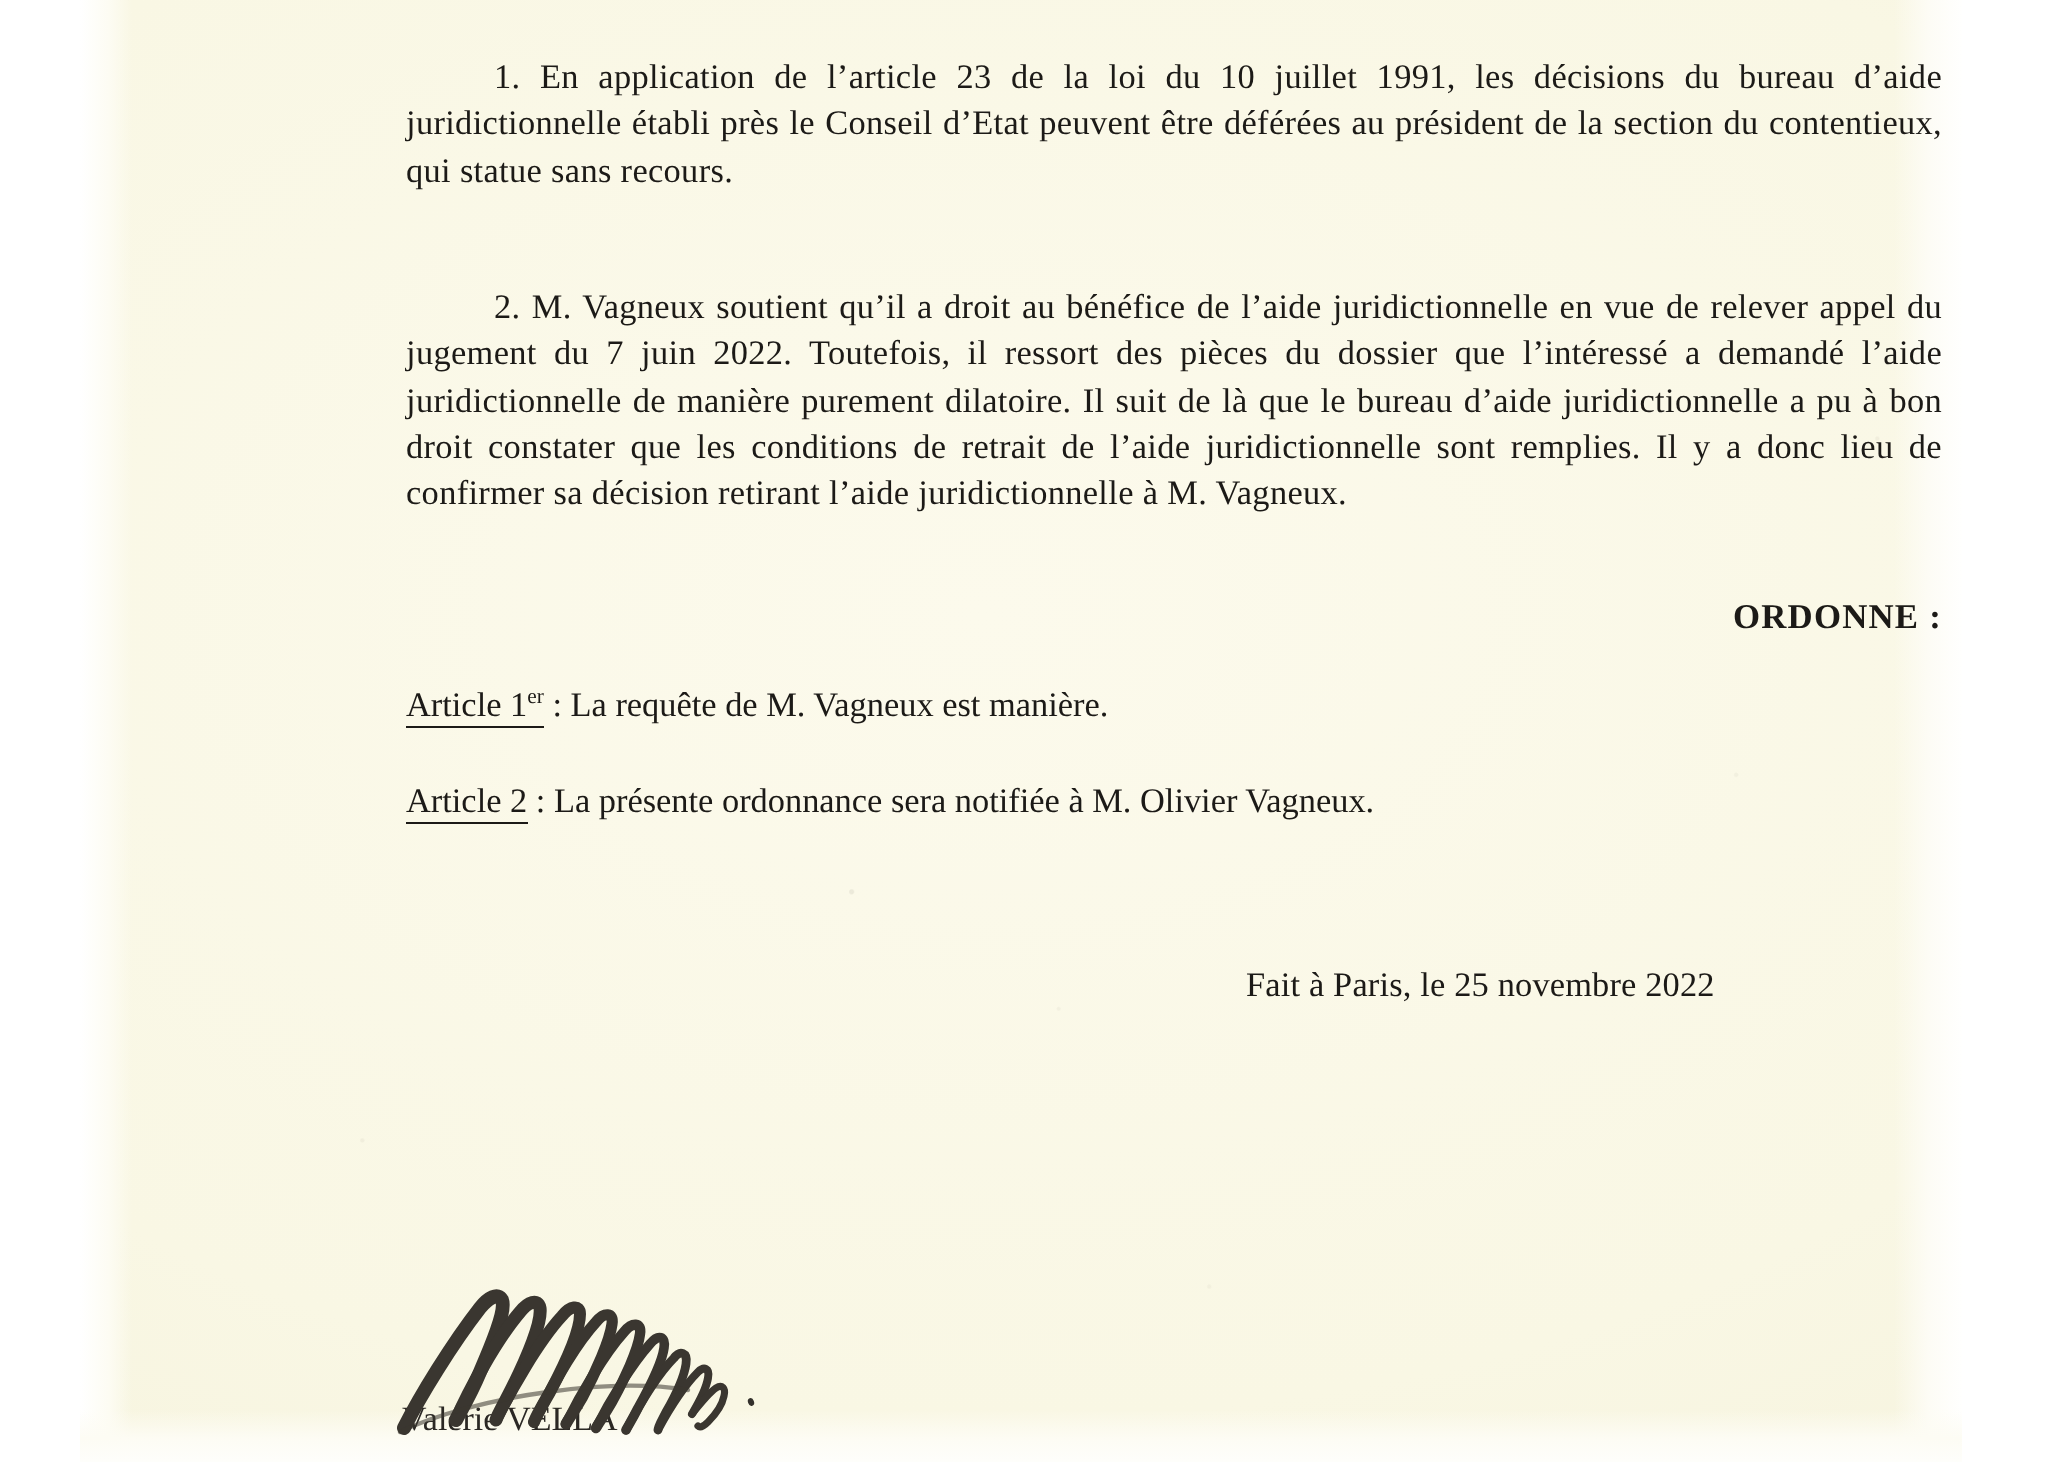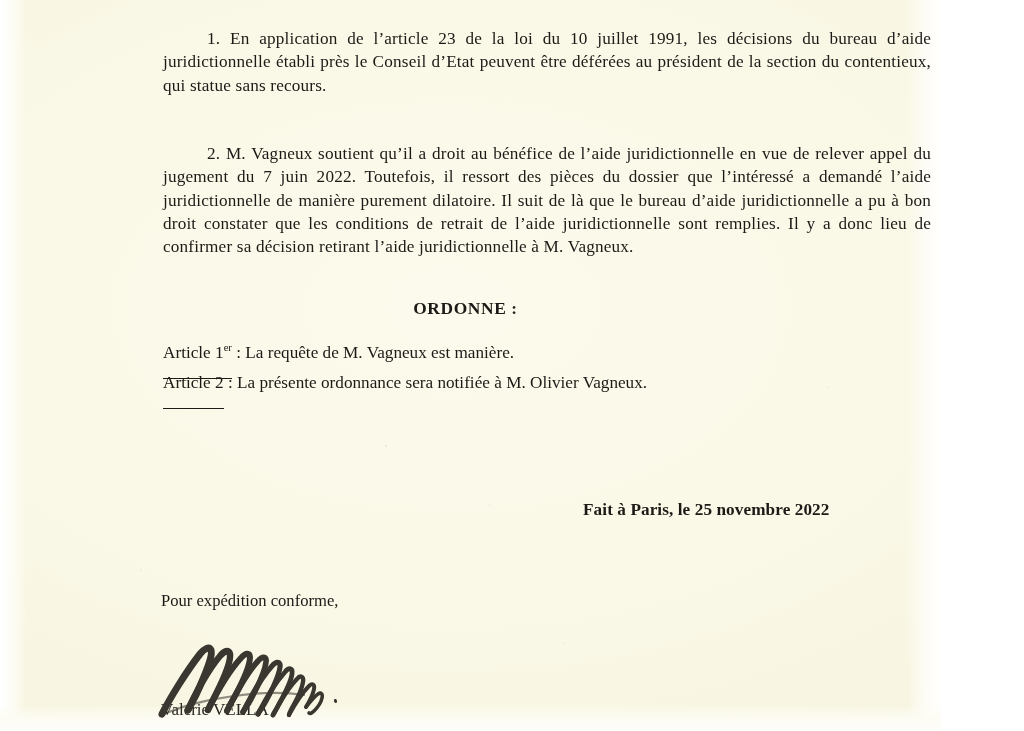--- a/index.html
+++ b/index.html
@@ -8,20 +8,21 @@
     background: #ffffff;
   }
   #page {
     position: relative;
     width: 941px;
     height: 731px;
     overflow: hidden;
     background: #fbf9e9;
     font-family: "Liberation Serif", "DejaVu Serif", serif;
     color: #1c1a17;
+    margin-left: 40px;
     -webkit-font-smoothing: antialiased;
   }
   
   .paper-base {
     position: absolute;
     inset: 0;
     background:
       radial-gradient(ellipse 120% 95% at 48% 42%, #fcfaec 0%, #f9f7e4 58%, #f5f2dc 88%, #f2efd6 100%);
   }
   .paper-edge-left {
@@ -76,51 +77,51 @@
   .para .indent { display: inline-block; width: 44px; }
 
   #para-1 { top: 10px; }
   #para-2 { top: 125px; }
 
   #ordonne {
     position: absolute;
     left: 0;
     right: 0;
     top: 298px;
-    text-align: center;
+    text-align: right;
     font-weight: bold;
     font-size: 17.4px;
     letter-spacing: .035em;
     padding-right: 10px;
   }
 
   .article {
     position: absolute;
     left: 163px;
     font-size: 17.2px;
     line-height: 22px;
     white-space: nowrap;
   }
   #article-1 { top: 342px; }
-  #article-2 { top: 372px; }
+  #article-2 { top: 390px; }
   .art-label {
     border-bottom: 1.2px solid #1c1a17;
-    padding-bottom: 16px;
+    padding-bottom: 1px;
   }
   .art-label sup {
     font-size: .62em;
     vertical-align: super;
     line-height: 0;
   }
 
   #signature-block {
     position: absolute;
     left: 583px;
-    top: 499px;
-    font-weight: bold;
+    top: 482px;
+    font-weight: normal;
     font-size: 17.2px;
     line-height: 21.5px;
     letter-spacing: .005em;
   }
 
   #certification-block {
     position: absolute;
     left: 161px;
     top: 590px;
     font-size: 16.6px;
@@ -179,21 +180,20 @@
 
     <div class="article" id="article-2">
       <span class="art-label"><span>Article 2</span></span><span> : La présente ordonnance sera notifiée à M. Olivier Vagneux.</span>
     </div>
 
     <div id="signature-block">
       <div>Fait à Paris, le 25 novembre 2022</div>
     </div>
 
     <div id="certification-block">
-      <div>Pour expédition conforme,</div>
     </div>
 
     <div id="signature-name">Valérie VELLA</div>
 
     <svg id="signature-mark" viewBox="0 0 215 85">
       <g fill="none" stroke="#3a3630" stroke-linecap="round" stroke-linejoin="round">
         <path d="M10 74 C 18 58, 34 32, 48 14 C 52 9, 57 6, 59 10 C 61 15, 55 30, 48 46 C 43 58, 38 66, 36 70" stroke-width="7"></path>
         <path d="M36 70 C 42 56, 56 30, 68 16 C 72 11, 77 9, 78 14 C 79 21, 72 38, 64 54 C 60 62, 57 67, 56 70" stroke-width="6.5"></path>
         <path d="M56 70 C 63 56, 77 31, 89 18 C 93 13, 98 12, 98 17 C 98 25, 91 41, 83 56 C 79 63, 76 68, 75 71" stroke-width="6"></path>
         <path d="M75 71 C 82 57, 95 33, 106 21 C 110 16, 115 16, 114 22 C 113 30, 106 46, 99 59 C 95 66, 92 70, 91 72" stroke-width="5.6"></path>

